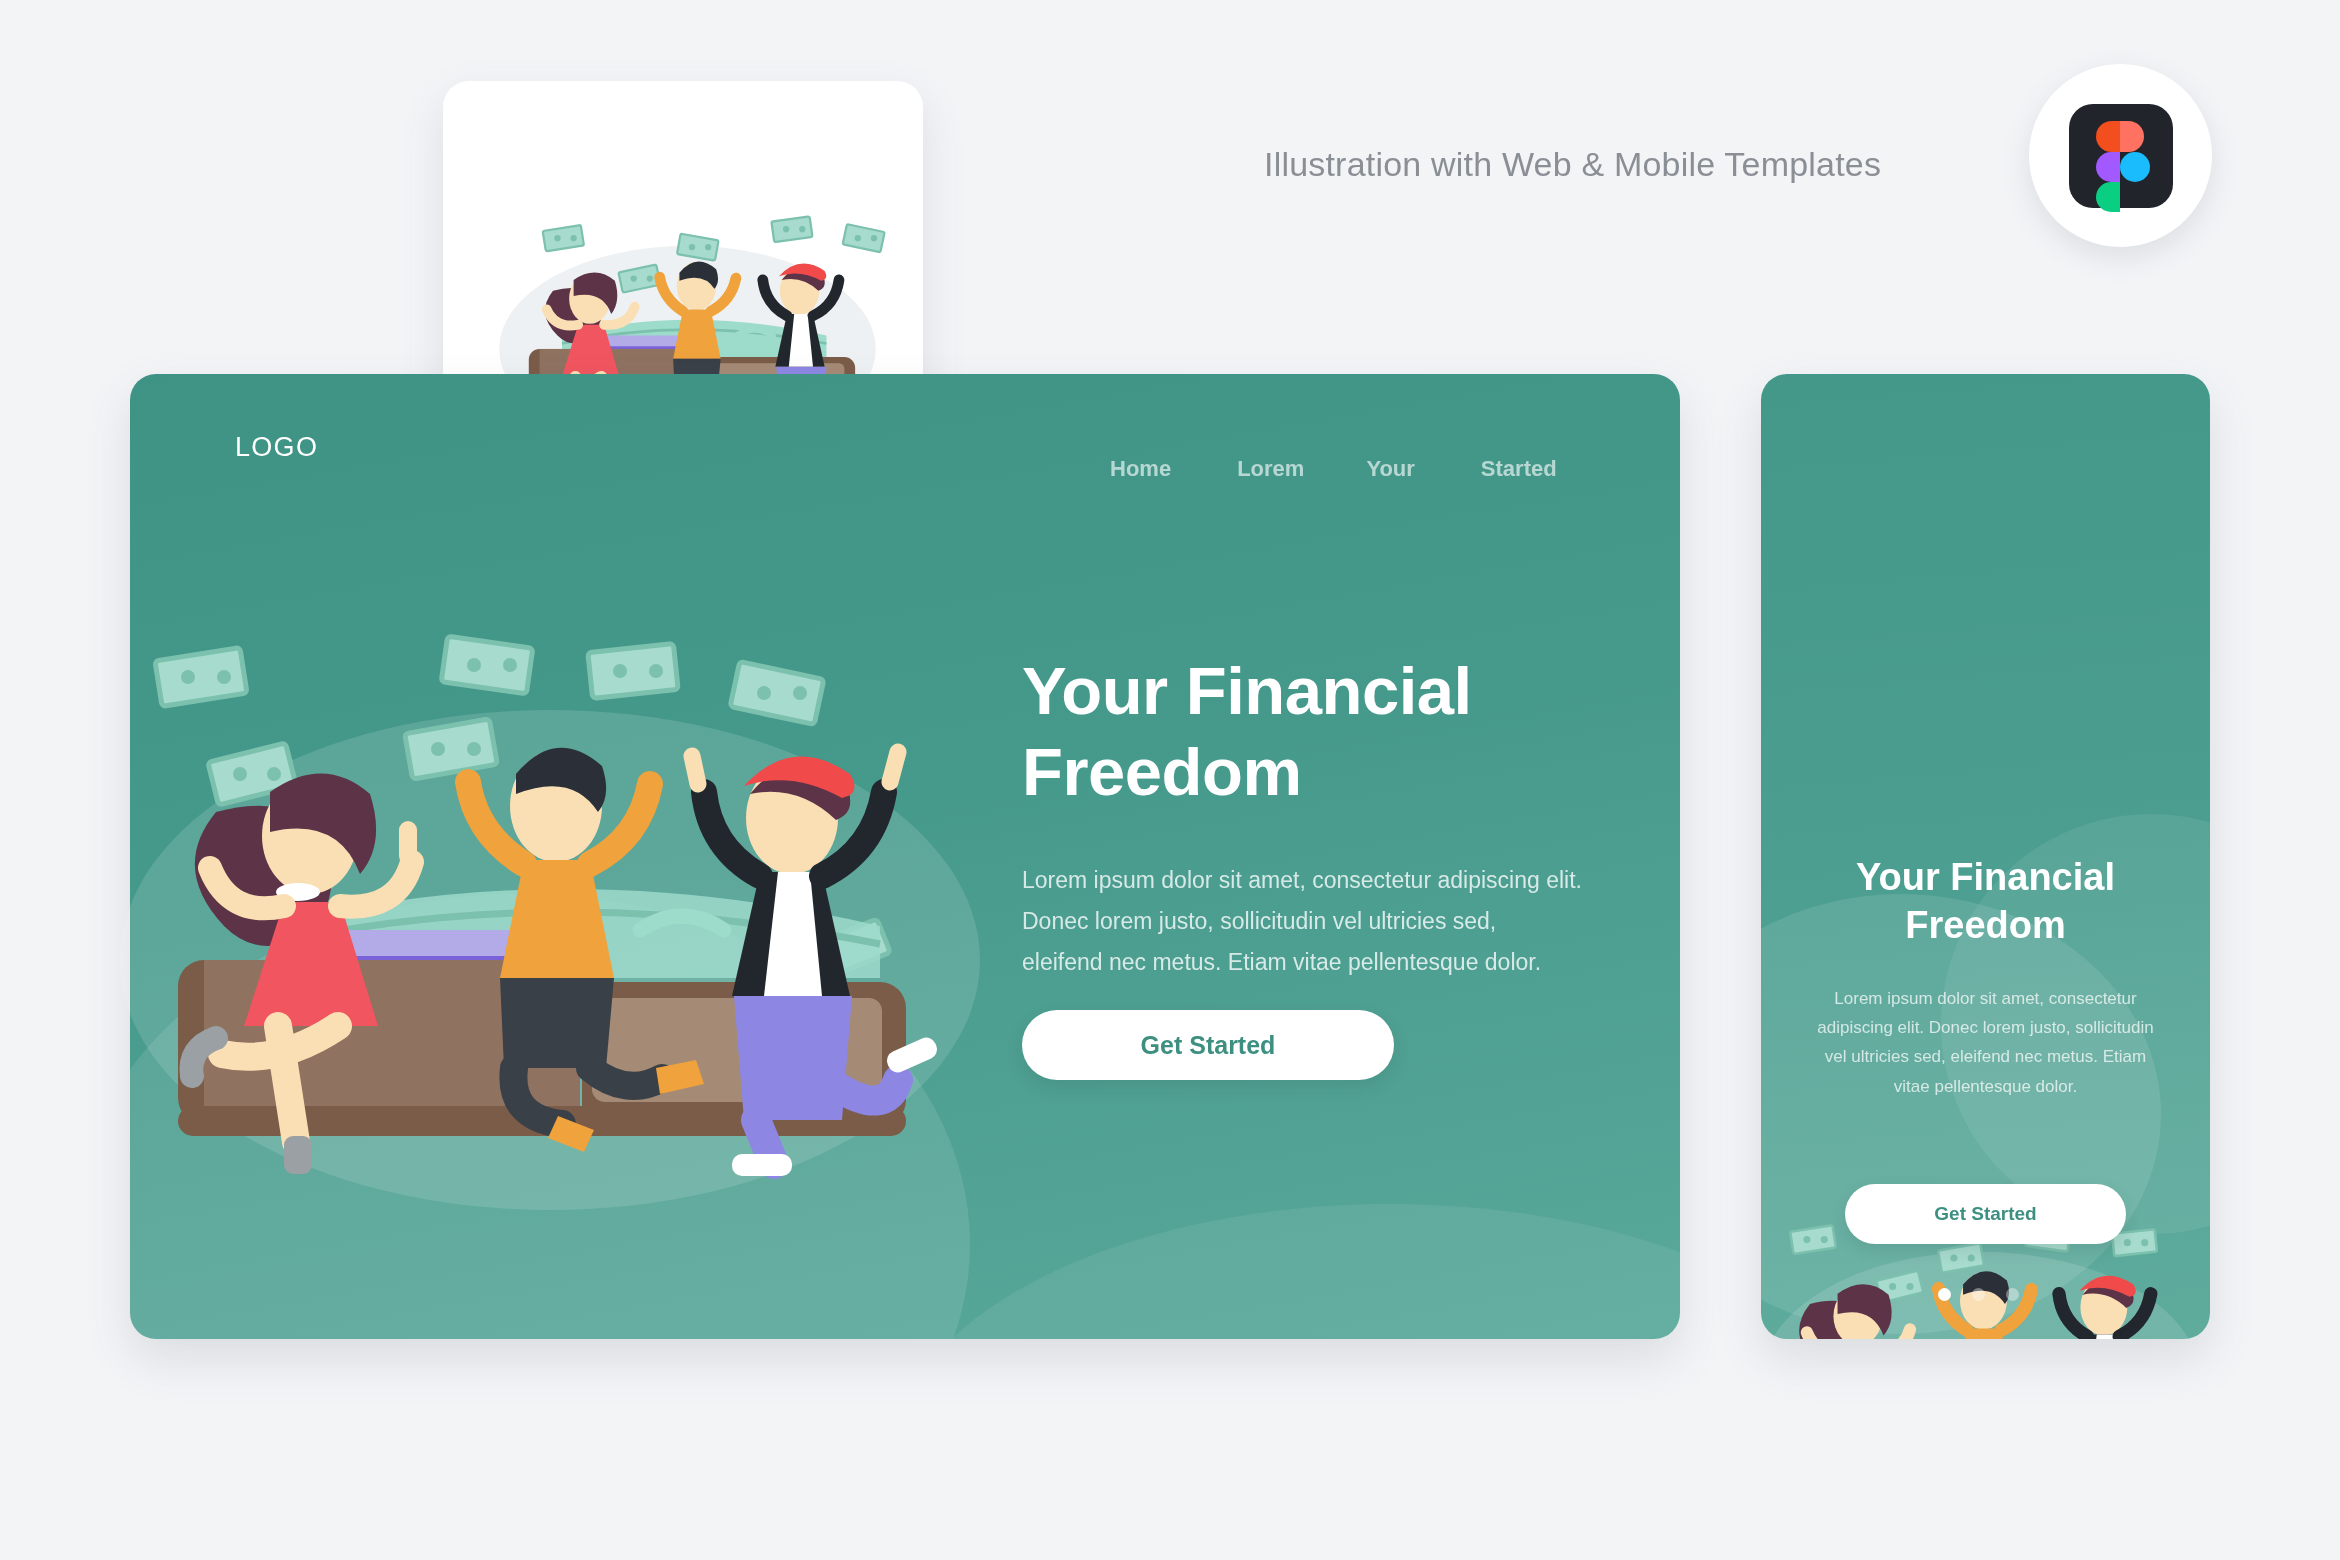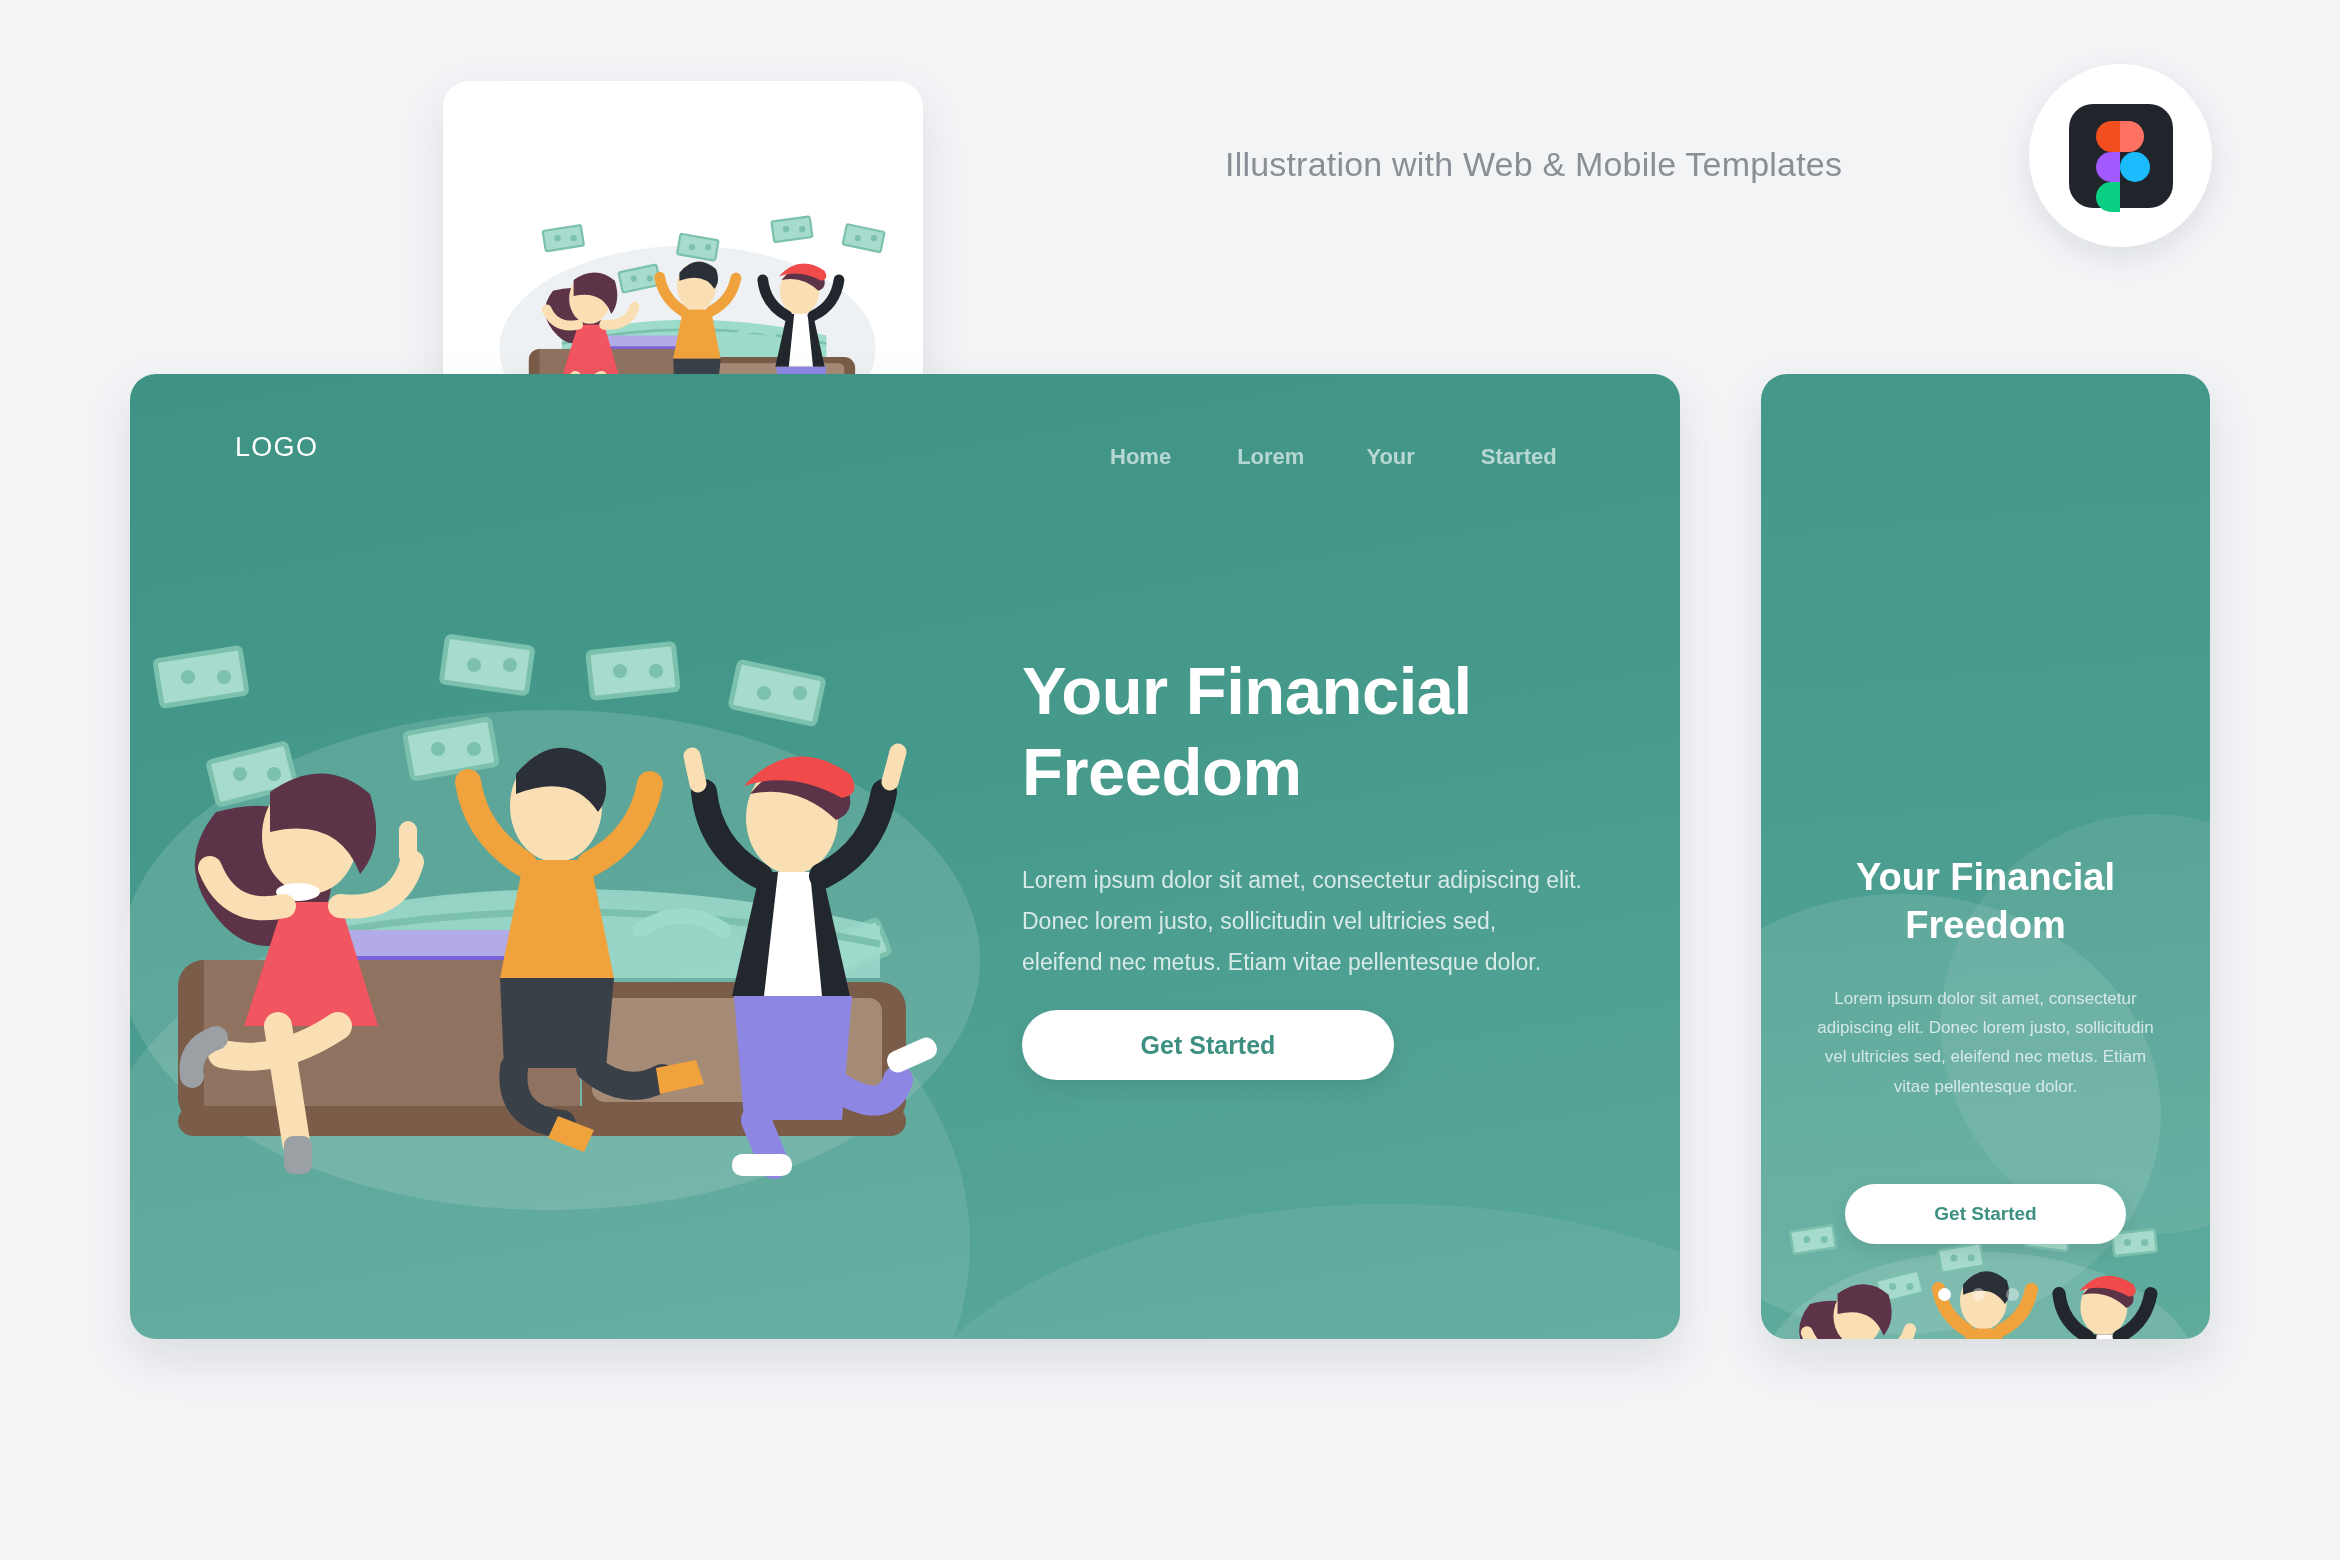--- a/index.html
+++ b/index.html
@@ -6,21 +6,21 @@
   html, body {
     width:2340px; height:1560px;
     background:#f3f4f6;
     font-family:"Liberation Sans", sans-serif;
     overflow:hidden;
   }
   .stage { position:relative; width:2340px; height:1560px; background:#f3f4f6; }
 
   
   .header-label {
-    position:absolute; left:1225px; top:145px;
+    position:absolute; left:1264px; top:145px;
     font-size:34px; color:#8a8f96; letter-spacing:.2px; white-space:nowrap;
   }
   .figma-badge {
     position:absolute; left:2029px; top:64px;
     width:183px; height:183px; border-radius:50%;
     background:#ffffff;
     box-shadow:0 10px 28px rgba(100,110,130,.16);
     display:flex; align-items:center; justify-content:center;
   }
   .figma-tile {
@@ -51,21 +51,21 @@
     box-shadow:0 20px 46px rgba(80,95,110,.15);
   }
   .blob { position:absolute; background:rgba(255,255,255,.10); border-radius:50%; }
   .blob-a { left:-60px; top:520px; width:900px; height:700px; }
   .blob-b { left:760px; top:830px; width:1000px; height:520px; background:rgba(255,255,255,.07); }
 
   .logo {
     position:absolute; left:235px; top:432px;
     color:#fff; font-size:27px; font-weight:normal; letter-spacing:1.3px;
   }
-  .nav { position:absolute; left:1110px; top:444px; display:flex; gap:3px; }
+  .nav { position:absolute; left:1110px; top:456px; display:flex; gap:3px; }
   .nav a {
     color:rgba(255,255,255,.62); font-size:22px; font-weight:bold;
     text-decoration:none; white-space:nowrap;
   }
   .nav-gap-1 { width:60px; } .nav-gap-2 { width:56px; } .nav-gap-3 { width:60px; }
 
   .hero-text { position:absolute; left:1022px; top:650px; width:560px; }
   .hero-title {
     color:#ffffff; font-size:67px; font-weight:bold; line-height:1.21;
     letter-spacing:-.5px;

